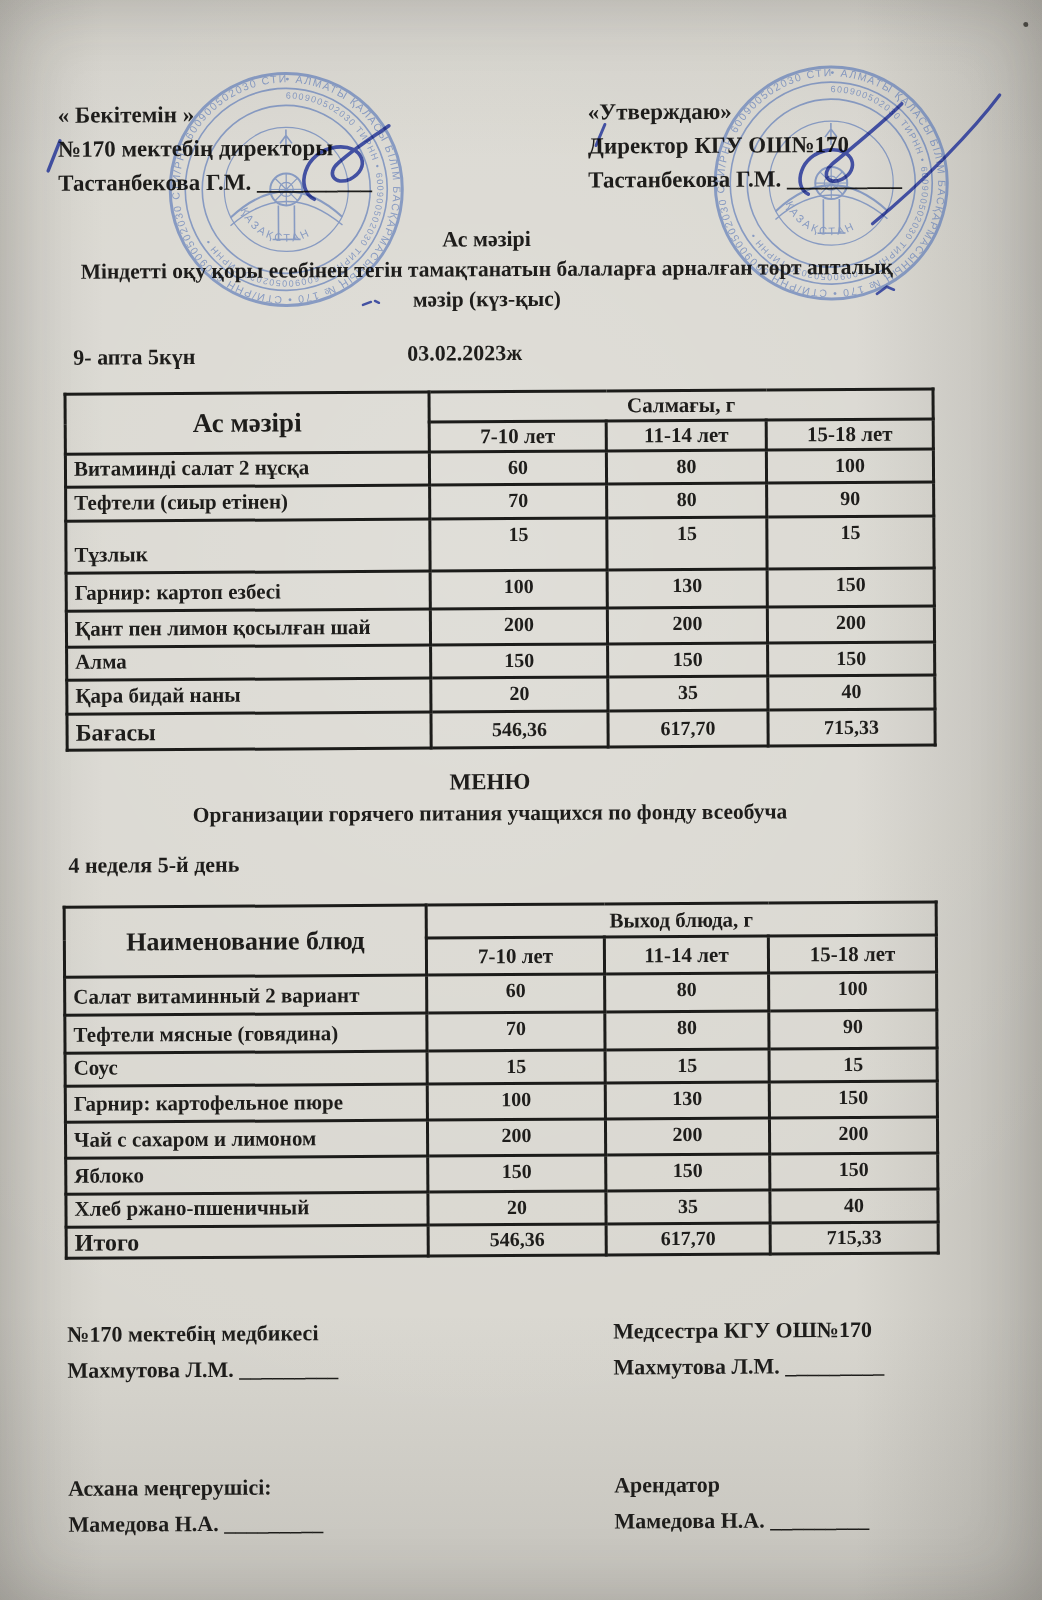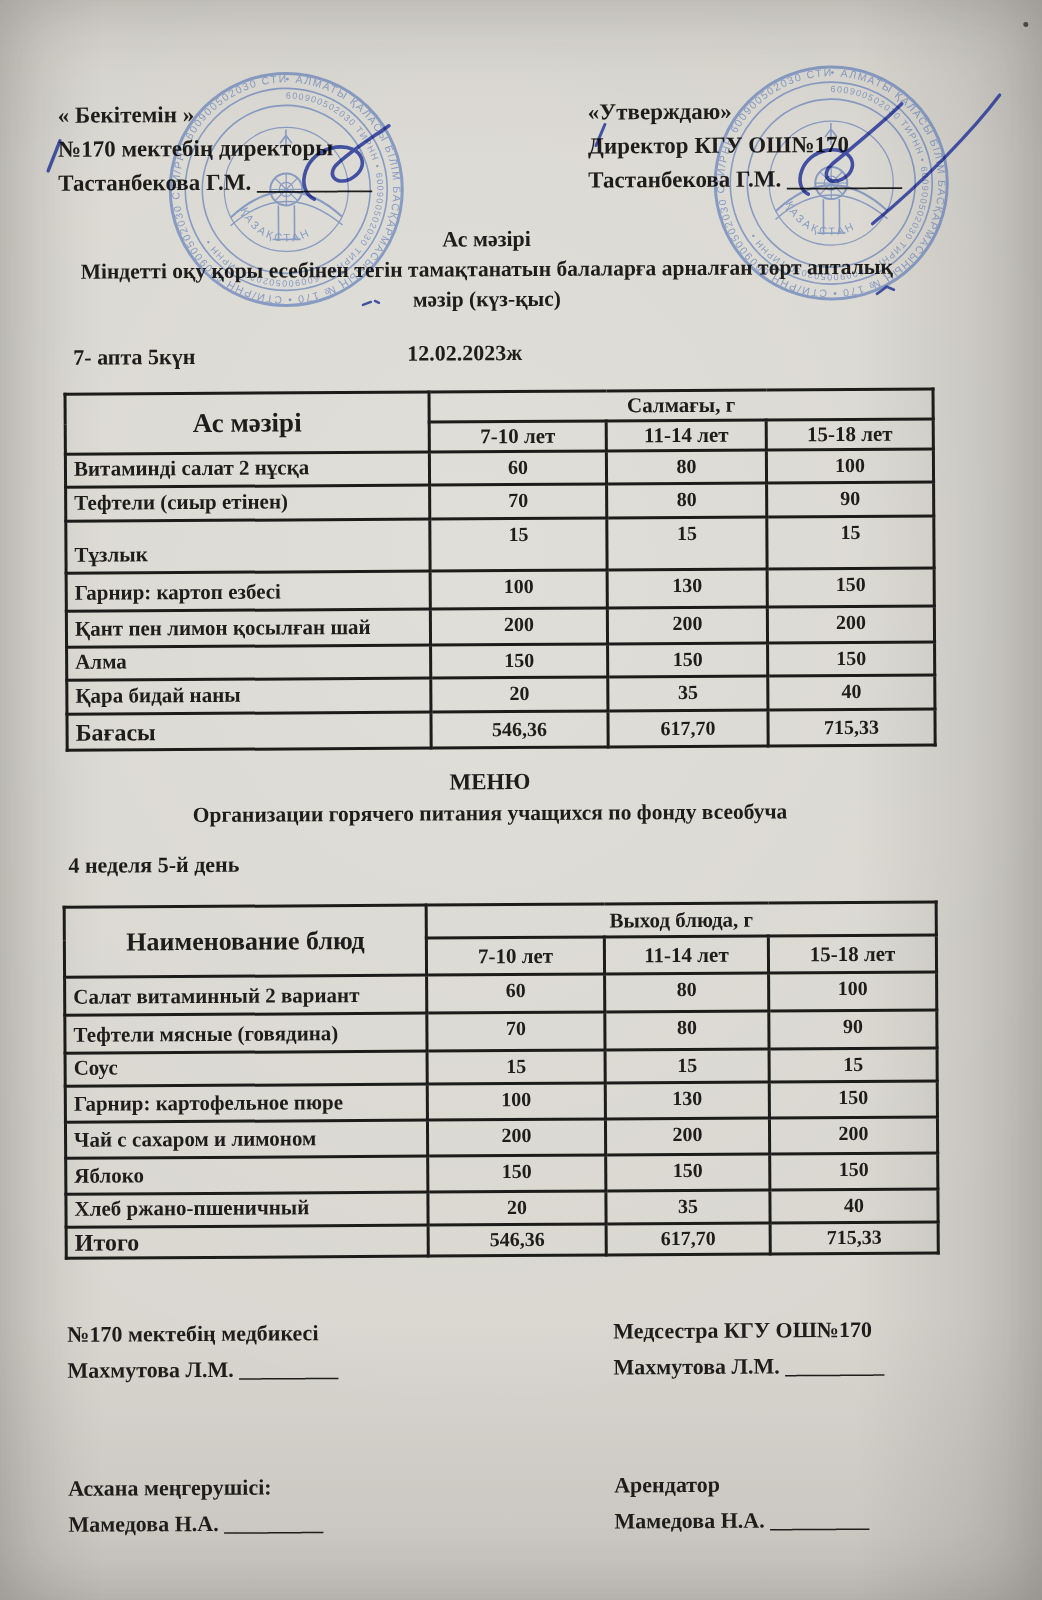--- a/index.html
+++ b/index.html
@@ -81,22 +81,22 @@
       <div class="line">Директор КГУ ОШ№170</div>
       <div class="line">Тастанбекова Г.М. __________</div>
     </div>
 
     <div class="abs title-block">
       <div class="t1">Ас  мәзірі</div>
       <div class="t2">Міндетті оқу қоры есебінен  тегін тамақтанатын балаларға арналған төрт  апталық</div>
       <div class="t2">мәзір (күз-қыс)</div>
     </div>
 
-    <div class="abs meta" style="left:76px;top:342px;">7- апта  5күн</div>
-    <div class="abs meta" style="left:410px;top:340px;">12.02.2023ж</div>
+    <div class="abs meta" style="left:76px;top:342px;">9- апта  5күн</div>
+    <div class="abs meta" style="left:410px;top:340px;">03.02.2023ж</div>
 
     <table class="menu t1" style="left:66px;top:390px;width:868px;">
       <colgroup>
           <col style="width:364px">
           <col style="width:177px">
           <col style="width:160px">
           <col style="width:167px">
         </colgroup>
       <tbody>
           <tr>

